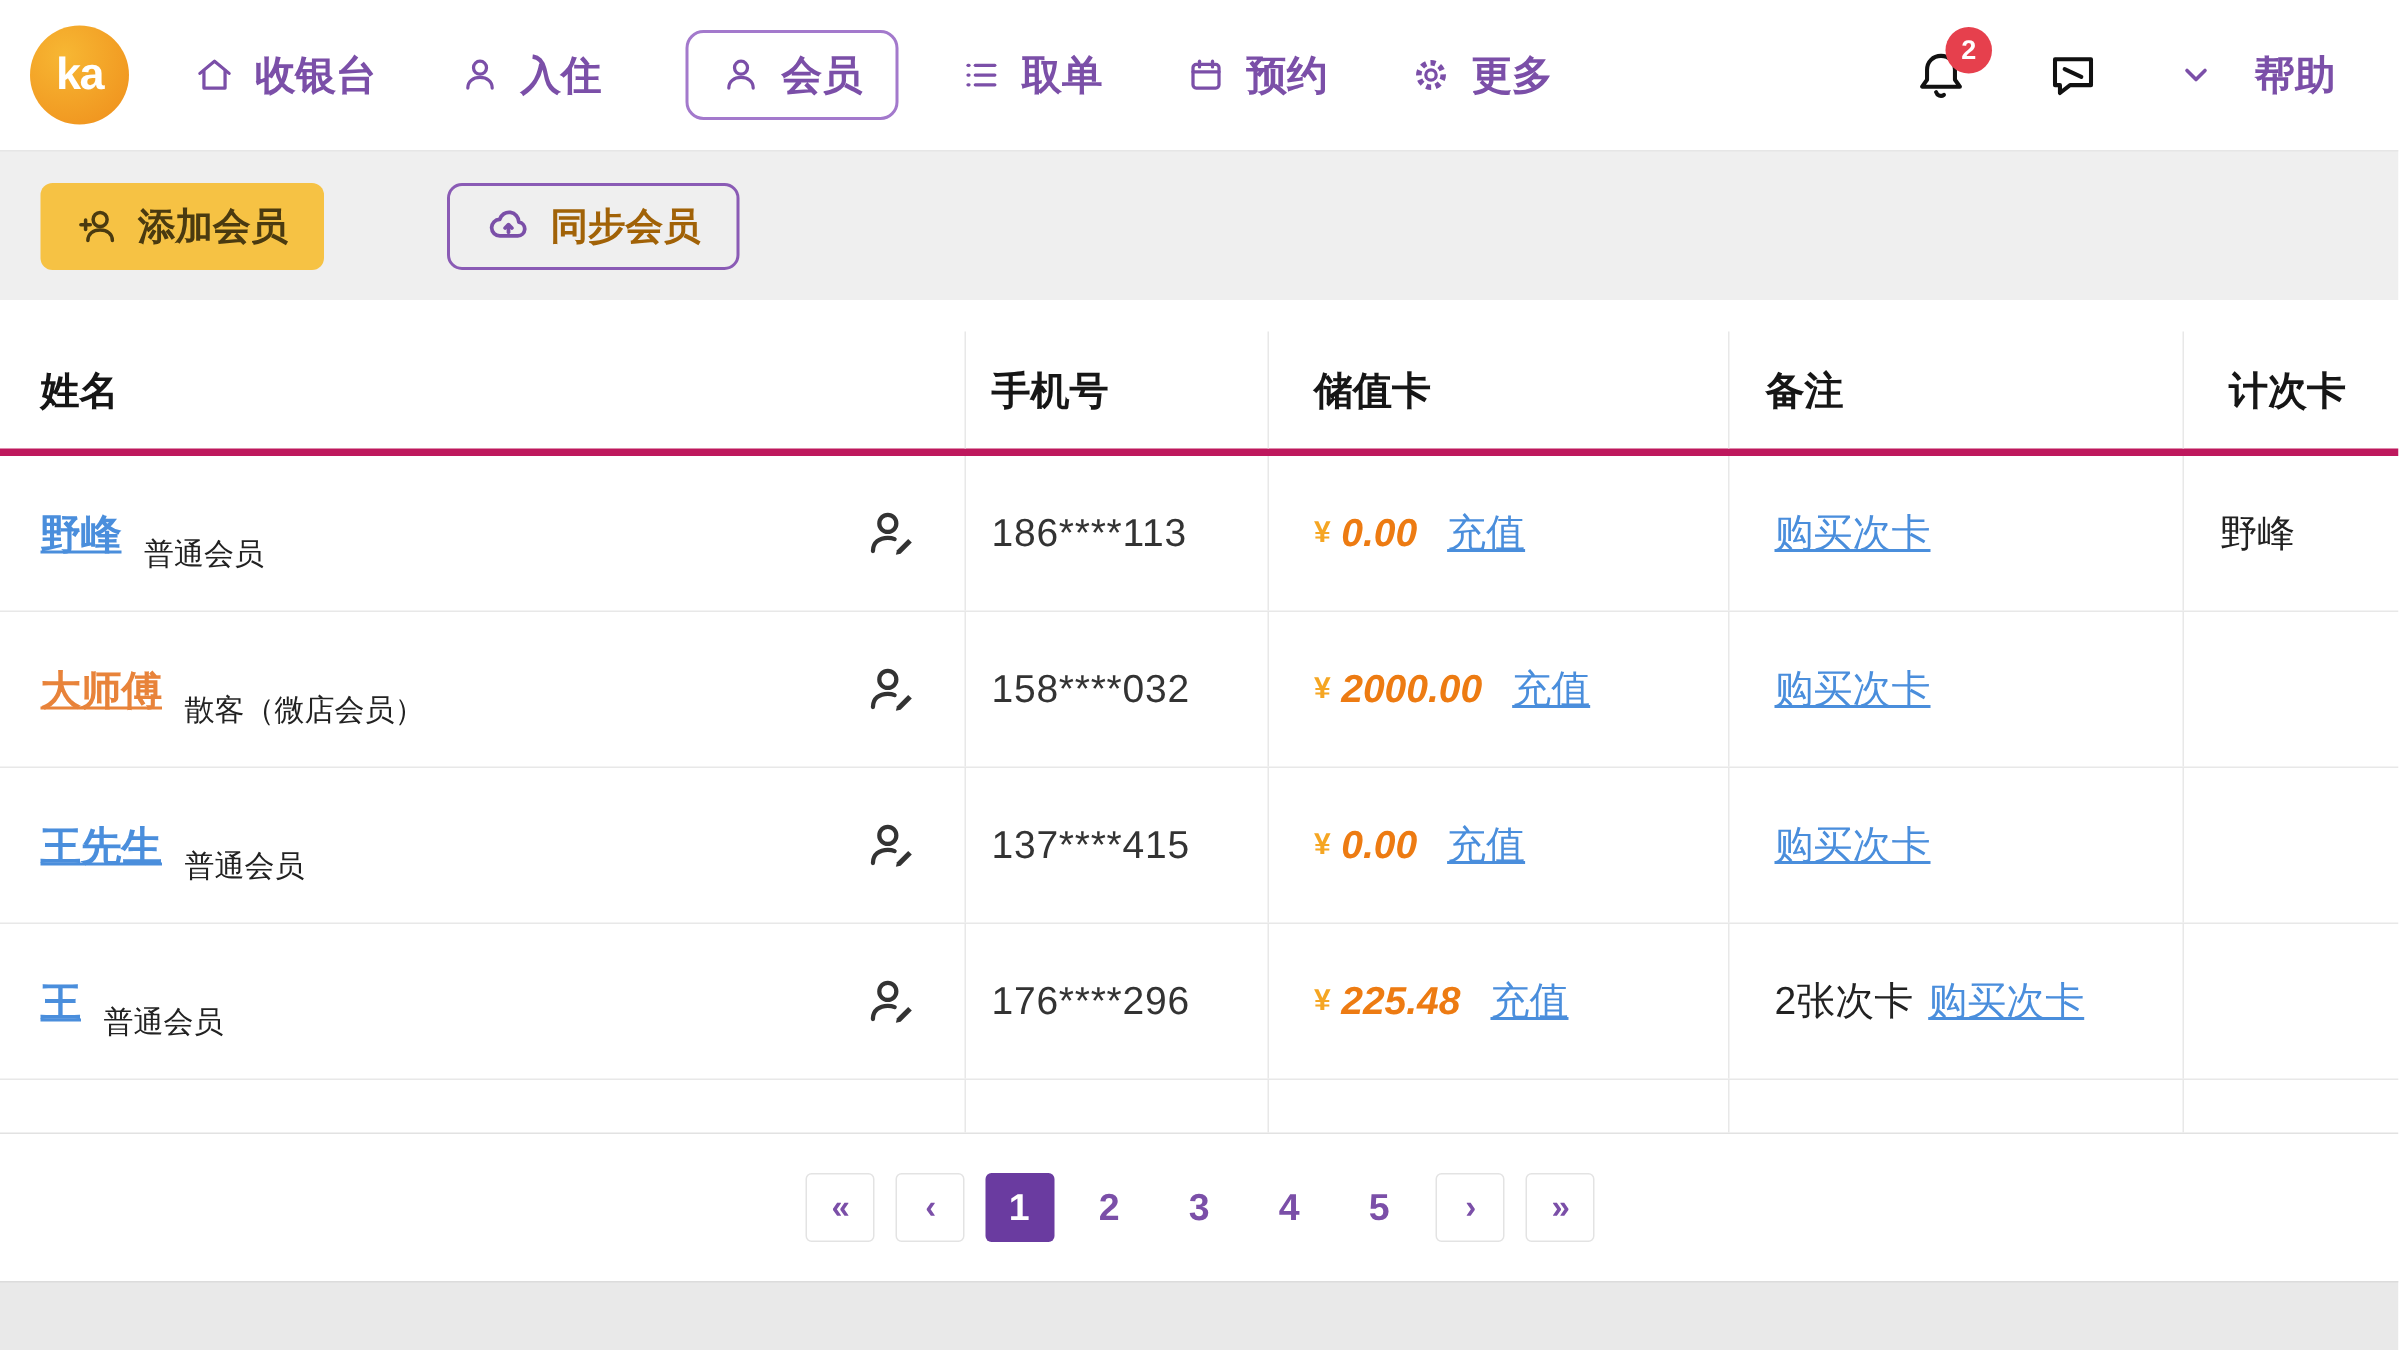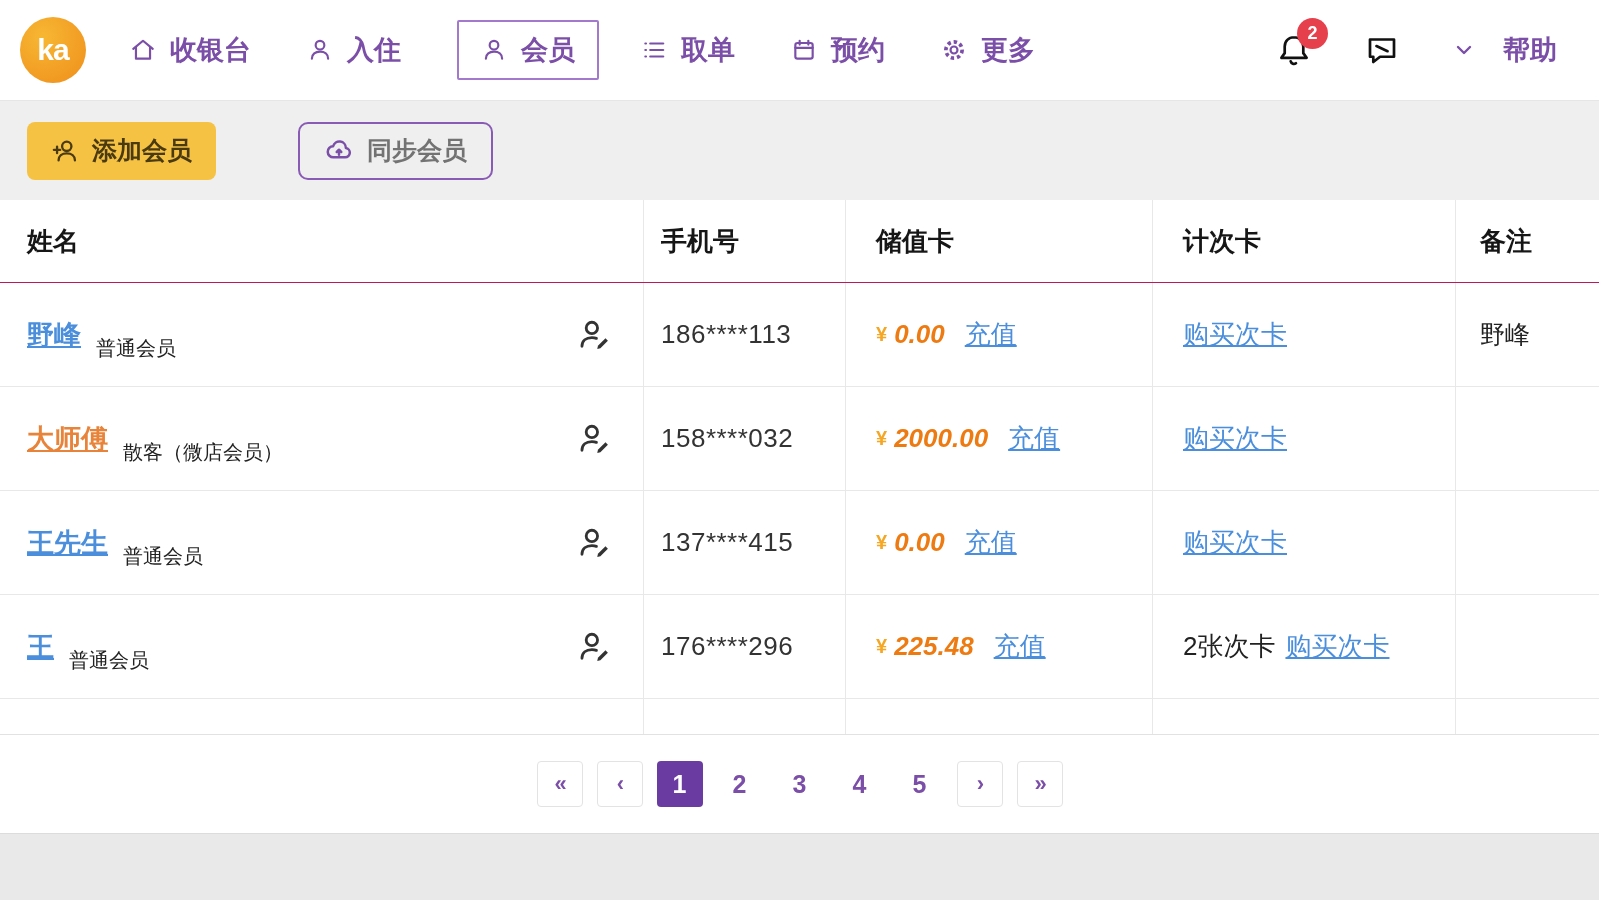--- a/index.html
+++ b/index.html
@@ -21,21 +21,21 @@
     color:#fff; font-weight:bold; font-size:30px;
     display:flex; align-items:center; justify-content:center;
     margin-right:44px; flex:0 0 auto; letter-spacing:-1px;
   }
   .nav-item {
     display:flex; align-items:center; gap:14px;
     color:#7B4FA8; font-size:27px; font-weight:600;
     margin-right:56px; cursor:pointer; white-space:nowrap;
   }
   .nav-item.active {
-    border:2px solid #A379CC; border-radius:2px;
+    border:2px solid #A379CC; border-radius:12px;
     padding:10px 22px; margin-right:42px;
   }
   .topnav-right { margin-left:auto; display:flex; align-items:center; gap:52px; }
   .bell-wrap { position:relative; cursor:pointer; }
   .badge {
     position:absolute; top:-14px; right:-16px;
     min-width:31px; height:31px; padding:0 4px;
     background:#E6404D; color:#fff; border-radius:16px;
     font-size:18px; font-weight:bold;
     display:flex; align-items:center; justify-content:center;
@@ -67,32 +67,32 @@
     color:#333; background:transparent; font-family:inherit; margin-left:10px;
   }
   .search-box input::placeholder { color:#b3b3b3; }
   .btn-search {
     background:#F6C244; border:none; border-radius:0 6px 6px 0;
     width:92px; font-size:25px; font-weight:bold; color:#4a3a10;
     cursor:pointer; font-family:inherit;
   }
   .btn-sync {
     margin-left:82px; background:transparent;
-    border:2px solid #8A5BB5; color:#737373; border-radius:10px;
+    border:2px solid #8A5BB5; color:#a16207; border-radius:10px;
     height:58px; padding:0 24px; font-size:25px; font-weight:bold;
     display:flex; align-items:center; gap:13px; cursor:pointer;
     font-family:inherit;
   }
 
   
   .thead, .trow, .sliver {
     display:grid; grid-template-columns:643px 202px 307px 303px 1fr;
     align-items:stretch; background:#fff;
   }
-  .thead { height:83px; border-bottom:1px solid #be185d; }
+  .thead { height:83px; border-bottom:5px solid #be185d;margin-top:21px; }
   .thead .cell { font-weight:bold; font-size:26px; color:#161616; }
   .trow { height:104px; border-bottom:1px solid #e8e8e8; font-size:26px; color:#333; }
   .sliver { height:36px; border-bottom:1px solid #e2e2e2; }
   .cell { display:flex; align-items:center; }
   .cb { border-left:1px solid #e8e8e8; }
   .p-name { padding-left:27px; }
   .p-phone { padding-left:17px; }
   .p-card { padding-left:30px; }
   .p-note { padding-left:24px; }
 
@@ -251,22 +251,22 @@
         </svg>
     </span>
     <span>同步会员</span>
   </button>
 </div>
 
 <div class="thead">
   <div class="cell p-name">姓名</div>
   <div class="cell cb p-phone">手机号</div>
   <div class="cell cb p-card">储值卡</div>
+  <div class="cell cb p-note">备注</div>
   <div class="cell cb p-card">计次卡</div>
-  <div class="cell cb p-note">备注</div>
 </div>
 
 <div class="trow">
   <div class="cell p-name">
     <a class="name-link">野峰</a>
     <span class="tag">普通会员</span>
     <span class="edit-icon">
       <svg width="34" height="34" viewBox="0 0 24 24" fill="none" stroke="#333" stroke-width="2" stroke-linecap="round">
           <circle cx="10.5" cy="7" r="4"></circle>
           <path d="M3.5 20 c0-4 3-6.2 7-6.2 c1.2 0 2.3.2 3.2.6"></path>

